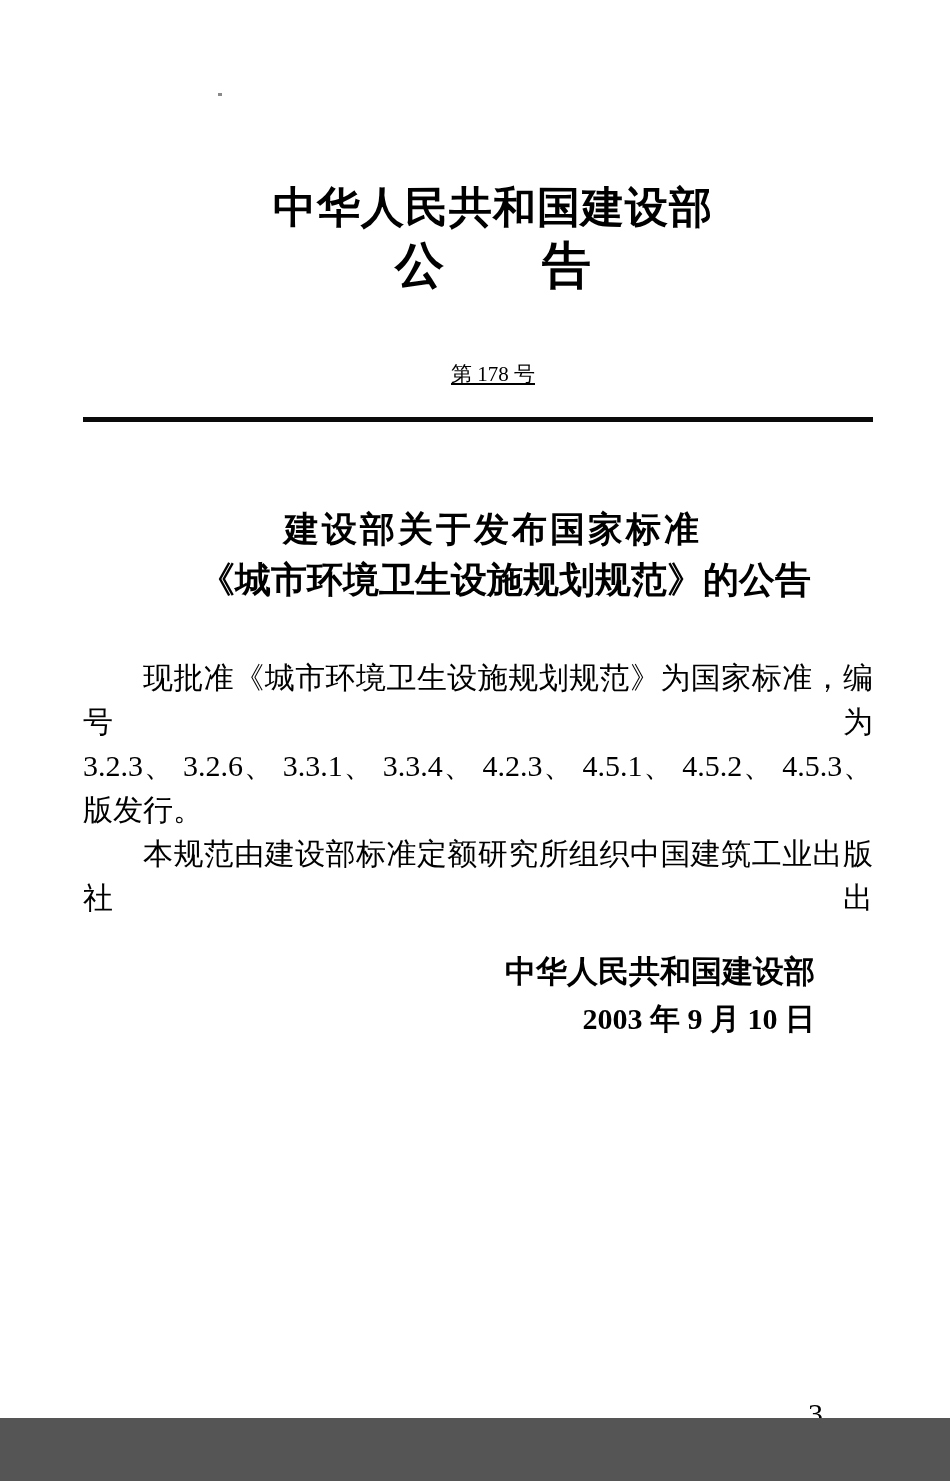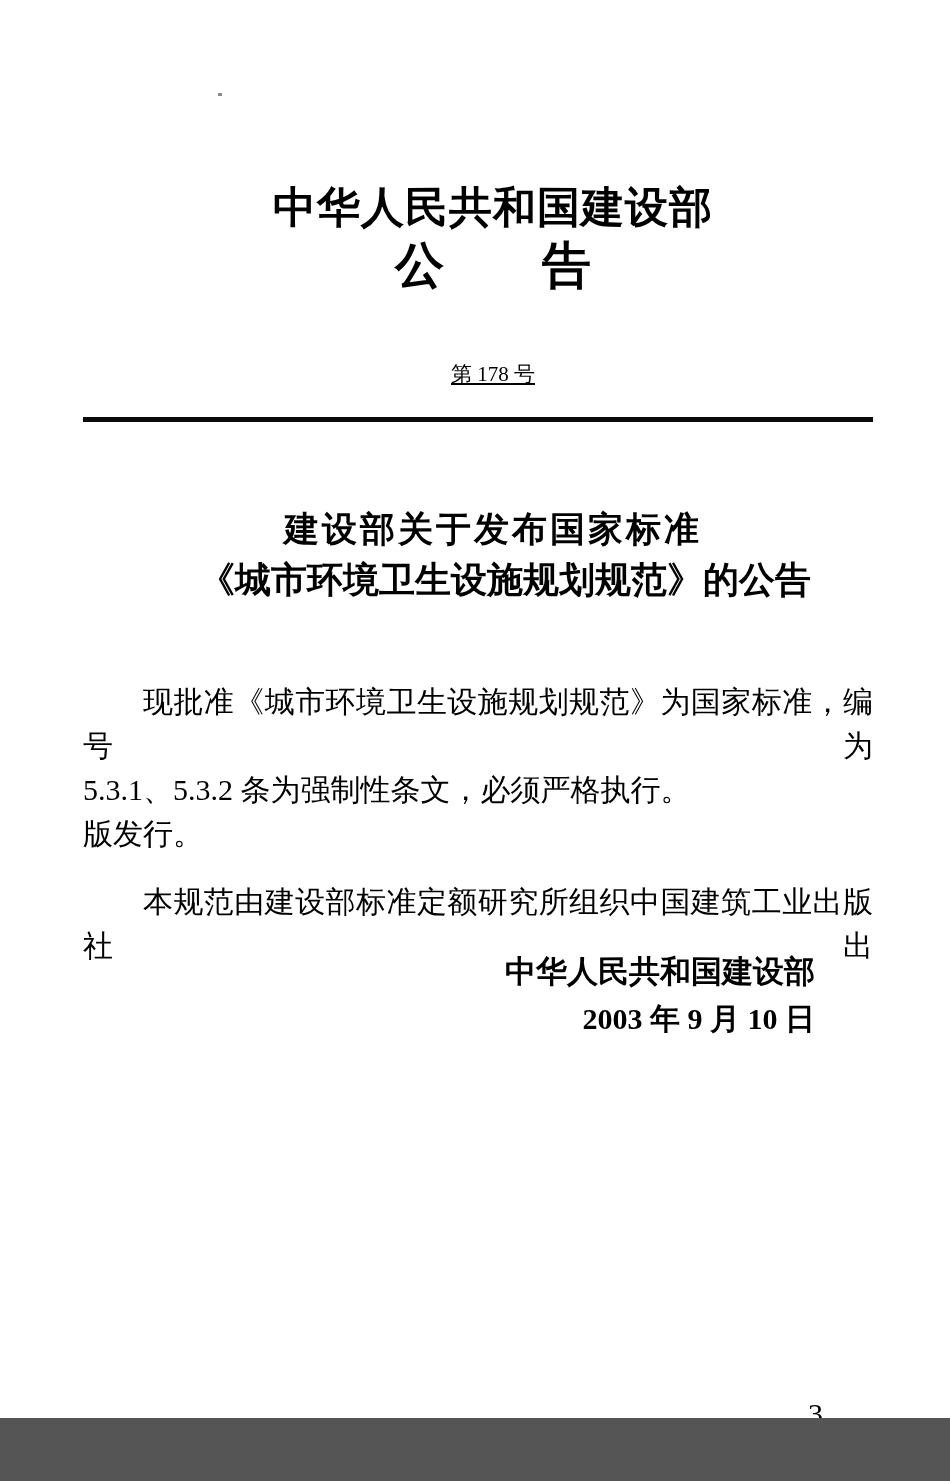--- a/index.html
+++ b/index.html
@@ -48,21 +48,21 @@
   }
   .body-line{
     width:100%;
     white-space:nowrap;
   }
   .body-line.justify{
     white-space:normal;
     text-align:justify;
     text-align-last:justify;
   }
-  .body-line.indent{text-indent:60px;margin-top:24px;}
+  .body-line.indent{text-indent:60px;}
   .signature{
     position:absolute;top:948px;left:0;width:815px;
     text-align:right;line-height:47px;
   }
   .signature .sig-org{
     font-family:"Liberation Sans","DejaVu Sans",sans-serif;
     font-weight:700;font-size:31px;
   }
   .signature .sig-date{
     font-size:30px;
@@ -96,21 +96,21 @@
   <div class="doc-number center">第 178 号</div>
 
   <div class="rule"></div>
 
   <div class="subtitle-1 center">建设部关于发布国家标准</div>
 
   <div class="subtitle-2 center">《城市环境卫生设施规划规范》的公告</div>
 
   <div class="body-block">
     <div class="body-line justify indent">现批准《城市环境卫生设施规划规范》为国家标准，编号为</div>
-    <div class="body-line">5.3.1、5.3.2 条为强制性条文，必须严格执行。</div>
+    <div class="body-line justify">3.2.3、 3.2.6、 3.3.1、 3.3.4、 4.2.3、 4.5.1、 4.5.2、 4.5.3、</div>
     <div class="body-line">版发行。</div>
     <div class="body-line justify indent">本规范由建设部标准定额研究所组织中国建筑工业出版社出</div>
   </div>
 
   <div class="signature">
     <div class="sig-org">中华人民共和国建设部</div>
     <div class="sig-date">2003 年 9 月 10 日</div>
   </div>
 
   <div class="page-number">3</div>

